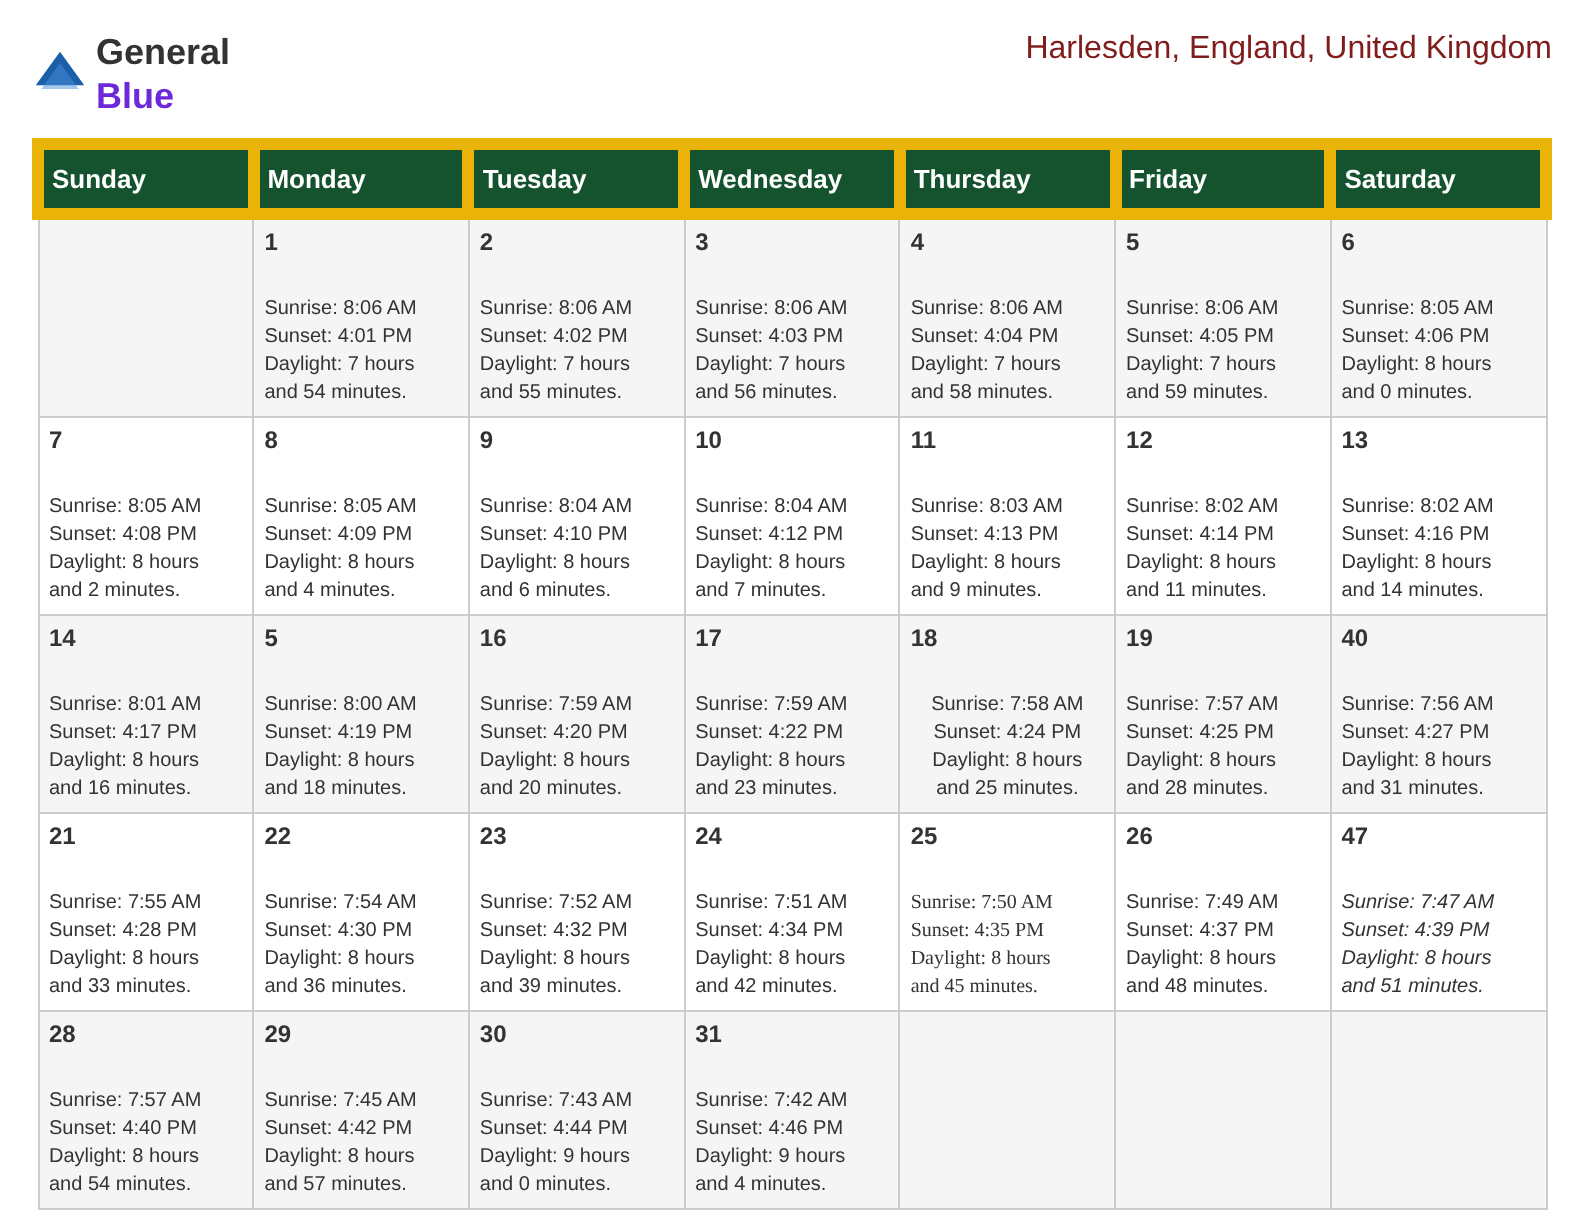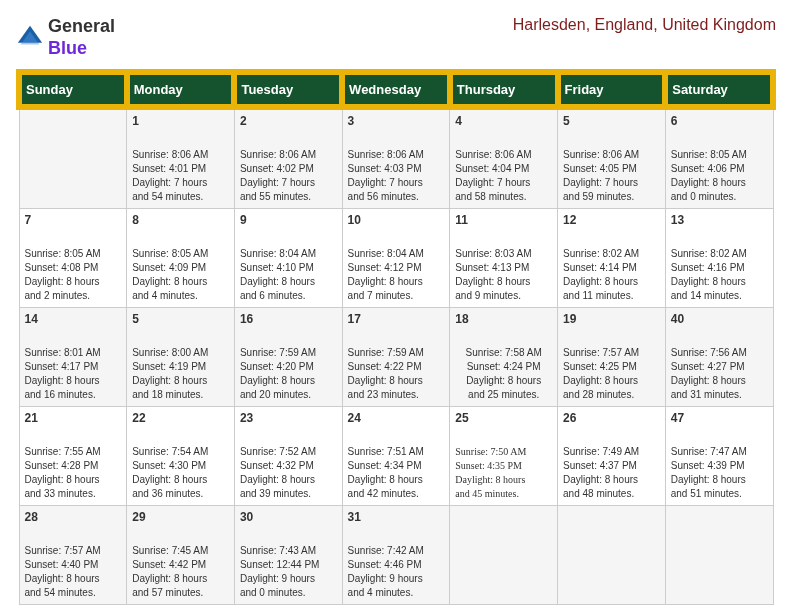--- a/index.html
+++ b/index.html
@@ -306,21 +306,21 @@
         </td>
         <td>
           <span class="day-number">26</span>
           <div class="day-info" style="white-space: pre-line;">Sunrise: 7:49 AM
 Sunset: 4:37 PM
 Daylight: 8 hours
 and 48 minutes.</div>
         </td>
         <td>
           <span class="day-number">47</span>
-          <div class="day-info" style="white-space: pre-line;">Sunrise: 7:47 AM
+          <div class="day-info" style="white-space: pre-line; font-style: italic;">Sunrise: 7:47 AM
 Sunset: 4:39 PM
 Daylight: 8 hours
 and 51 minutes.</div>
         </td>
       </tr>
       <tr>
         <td>
           <span class="day-number">28</span>
           <div class="day-info" style="white-space: pre-line;">Sunrise: 7:57 AM
 Sunset: 4:40 PM
@@ -330,21 +330,21 @@
         <td>
           <span class="day-number">29</span>
           <div class="day-info" style="white-space: pre-line;">Sunrise: 7:45 AM
 Sunset: 4:42 PM
 Daylight: 8 hours
 and 57 minutes.</div>
         </td>
         <td>
           <span class="day-number">30</span>
           <div class="day-info" style="white-space: pre-line;">Sunrise: 7:43 AM
-Sunset: 12:44 PM
+Sunset: 4:44 PM
 Daylight: 9 hours
 and 0 minutes.</div>
         </td>
         <td>
           <span class="day-number">31</span>
           <div class="day-info" style="white-space: pre-line;">Sunrise: 7:42 AM
 Sunset: 4:46 PM
 Daylight: 9 hours
 and 4 minutes.</div>
         </td>

